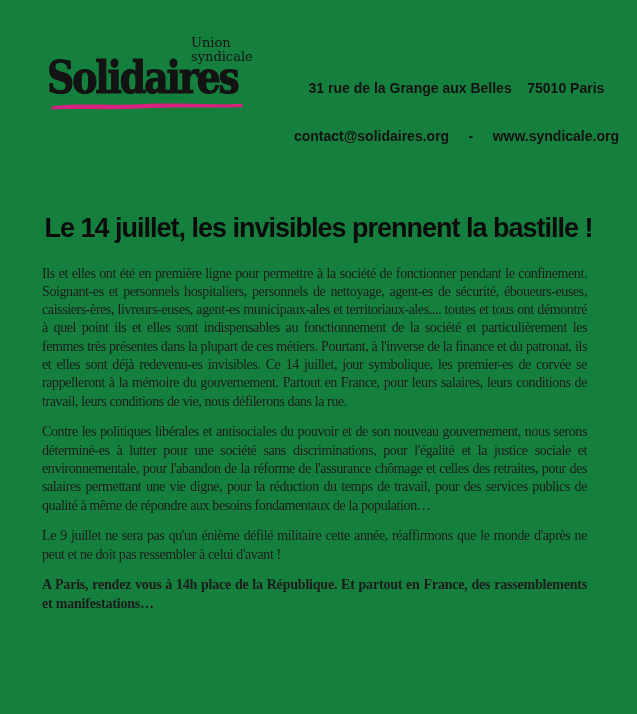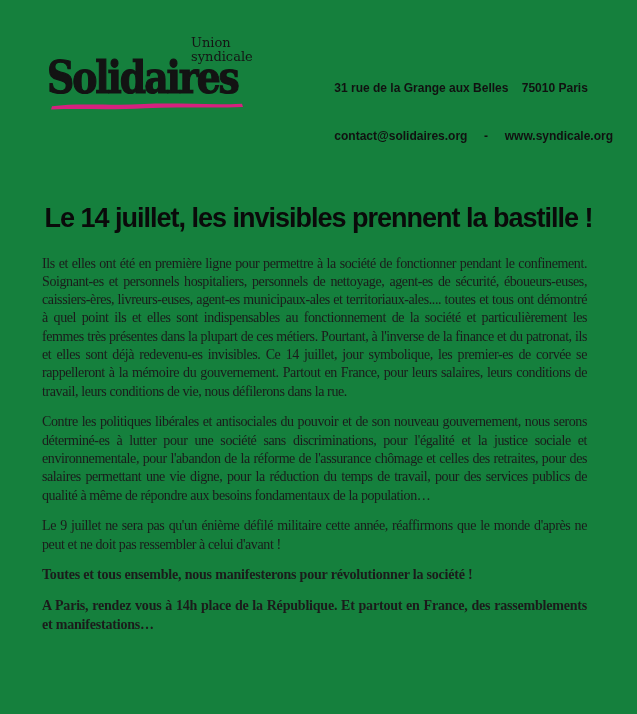--- a/index.html
+++ b/index.html
@@ -50,33 +50,34 @@
     transform-origin: left center;
     white-space: nowrap;
   }
   .logo-underline {
     display: block;
     margin-top: 1px;
     margin-left: 2px;
   }
   .contact {
     margin-left: auto;
-    margin-right: 16px;
+    margin-right: 10px;
     padding-top: 12px;
+    text-align: center;
     font-family: "Liberation Sans", sans-serif;
     font-weight: bold;
-    font-size: 12px;
+    font-size: 14px;
     line-height: 16px;
     color: #111111;
     white-space: pre-wrap;
   }
 
   
   .doc-title {
-    margin: 26px auto 0;
+    margin: 36px auto 0;
     width: 566px;
     text-align: center;
     font-family: "Liberation Sans", sans-serif;
     font-weight: bold;
     font-size: 27px;
     line-height: 33.5px;
     letter-spacing: -1px;
     color: #0a0a0a;
   }
 
@@ -114,18 +115,17 @@
       <div>contact@solidaires.org     -     www.syndicale.org</div>
     </div>
   </header>
 
   <h1 class="doc-title">Le 14 juillet, les invisibles prennent la bastille !</h1>
 
   <main class="doc-body">
     <p class="para">Ils et elles ont été en première ligne pour permettre à la société de fonctionner pendant le confinement. Soignant-es et personnels hospitaliers, personnels de nettoyage, agent-es de sécurité, éboueurs-euses, caissiers-ères, livreurs-euses, agent-es municipaux-ales et territoriaux-ales.... toutes et tous ont démontré à quel point ils et elles sont indispensables au fonctionnement de la société et particulièrement les femmes très présentes dans la plupart de ces métiers. Pourtant, à l'inverse de la finance et du patronat, ils et elles sont déjà redevenu-es invisibles. Ce 14 juillet, jour symbolique, les premier-es de corvée se rappelleront à la mémoire du gouvernement. Partout en France, pour leurs salaires, leurs conditions de travail, leurs conditions de vie, nous défilerons dans la rue.</p>
     <p class="para">Contre les politiques libérales et antisociales du pouvoir et de son nouveau gouvernement, nous serons déterminé-es à lutter pour une société sans discriminations, pour l'égalité et la justice sociale et environnementale, pour l'abandon de la réforme de l'assurance chômage et celles des retraites, pour des salaires permettant une vie digne, pour la réduction du temps de travail, pour des services publics de qualité à même de répondre aux besoins fondamentaux de la population…</p>
     <p class="para">Le 9 juillet ne sera pas qu'un énième défilé militaire cette année, réaffirmons que le monde d'après ne peut et ne doit pas ressembler à celui d'avant !</p>
-    <p class="para para-bold">Toutes et tous ensemble, nous manifesterons pour révolutionner la société !</p>
     <p class="para para-bold">A Paris, rendez vous à 14h place de la République. Et partout en France, des rassemblements et manifestations…</p>
 
   </main>
 
 </div>
 
 </body></html>

